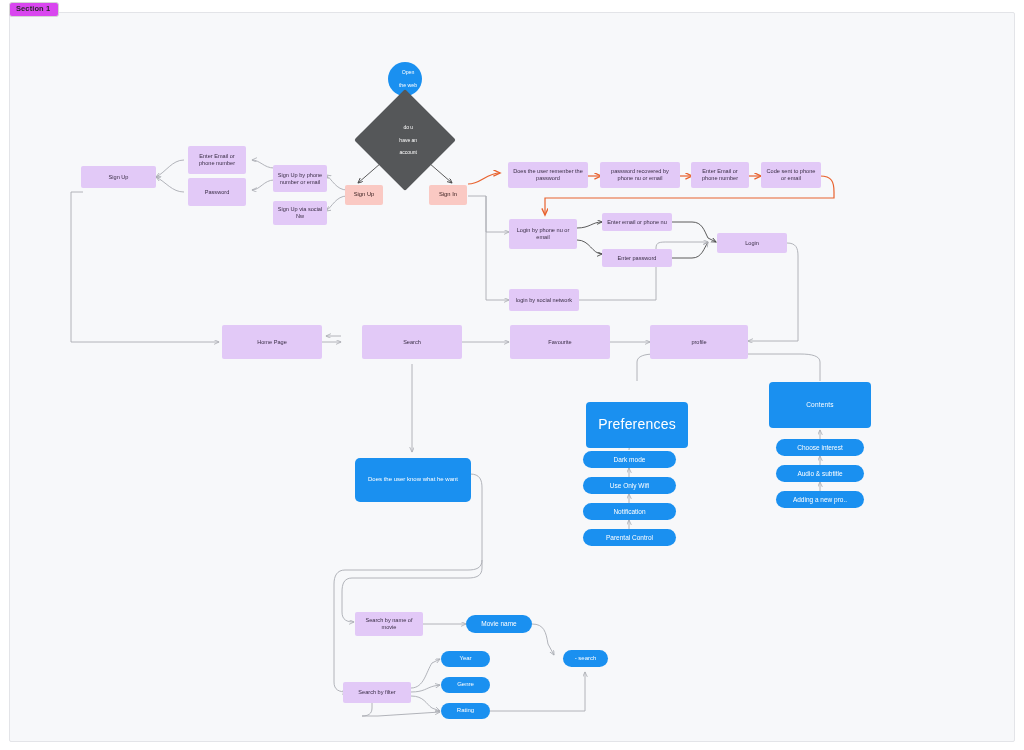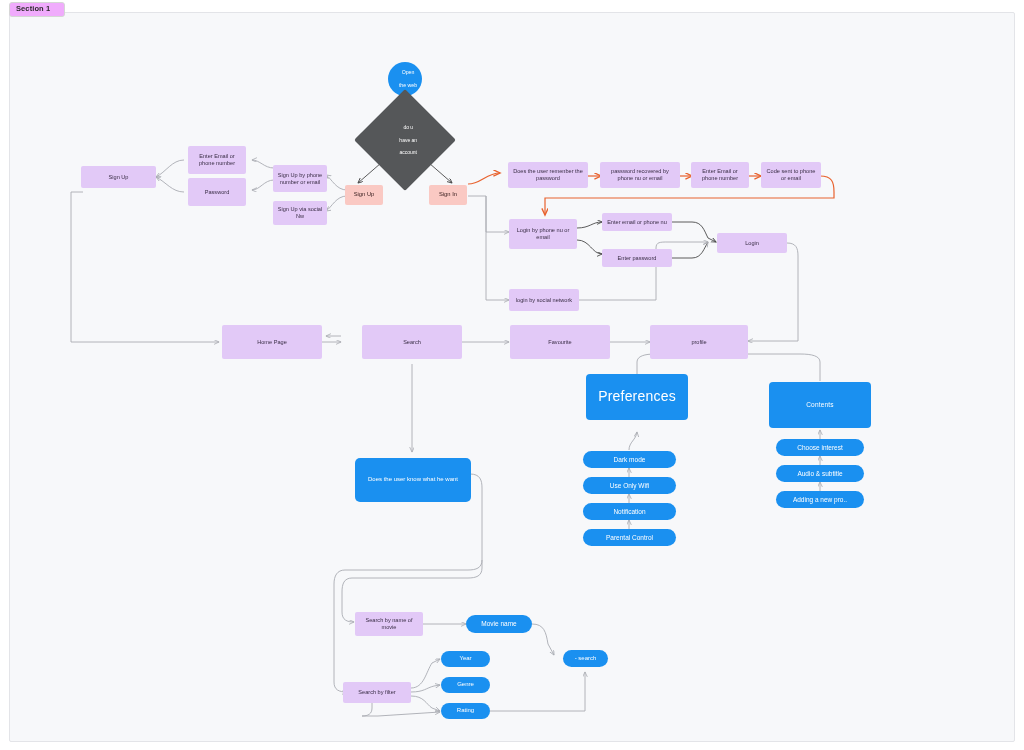--- a/index.html
+++ b/index.html
@@ -2,22 +2,22 @@
 <html><head>
 <meta charset="utf-8">
 <style>
   html,body{margin:0;padding:0;background:#ffffff;}
   body{font-family:"Liberation Sans", sans-serif;}
   #stage{position:relative;width:1024px;height:750px;background:#ffffff;overflow:hidden;}
 
   
   .section-tab{
     position:absolute;left:9px;top:2px;
-    background:#f0abfc;border:1px solid #d6d6d6;border-radius:3px;
-    font-size:7.5px;color:#2b2b2b;padding:2px 14px 3px 6px;
+    background:#d946ef;border:1px solid #d6d6d6;border-radius:3px;
+    font-size:7.5px;color:#2b2b2b;padding:2px 8px 3px 6px;
     line-height:1;z-index:20;font-weight:700;letter-spacing:.1px;
   }
   .canvas-frame{
     position:absolute;left:9px;top:12px;width:1004px;height:728px;
     background:#f7f8fa;border:1px solid #e3e4e8;border-radius:2px;
   }
 
   .layer{position:absolute;left:0;top:0;width:1024px;height:750px;}
   svg.edges{position:absolute;left:0;top:0;width:1024px;height:750px;pointer-events:none;}
 
@@ -215,21 +215,21 @@
     <div class="node n-purple" style="left:362px;top:325px;width:100px;height:34px;">
       <span>Search</span>
     </div>
     <div class="node n-purple" style="left:510px;top:325px;width:100px;height:34px;">
       <span>Favourite</span>
     </div>
     <div class="node n-purple" style="left:650px;top:325px;width:98px;height:34px;">
       <span>profile</span>
     </div>
 
-    <div class="node n-bluebig" style="left:586px;top:374px;width:102px;height:46px;">
+    <div class="node n-bluebig" style="left:586px;top:402px;width:102px;height:46px;">
       <span>Preferences</span>
     </div>
     <div class="node n-pill" style="left:583px;top:451px;width:93px;height:17px;">
       <span>Dark mode</span>
     </div>
     <div class="node n-pill" style="left:583px;top:477px;width:93px;height:17px;">
       <span>Use Only Wifi</span>
     </div>
     <div class="node n-pill" style="left:583px;top:503px;width:93px;height:17px;">
       <span>Notification</span>

